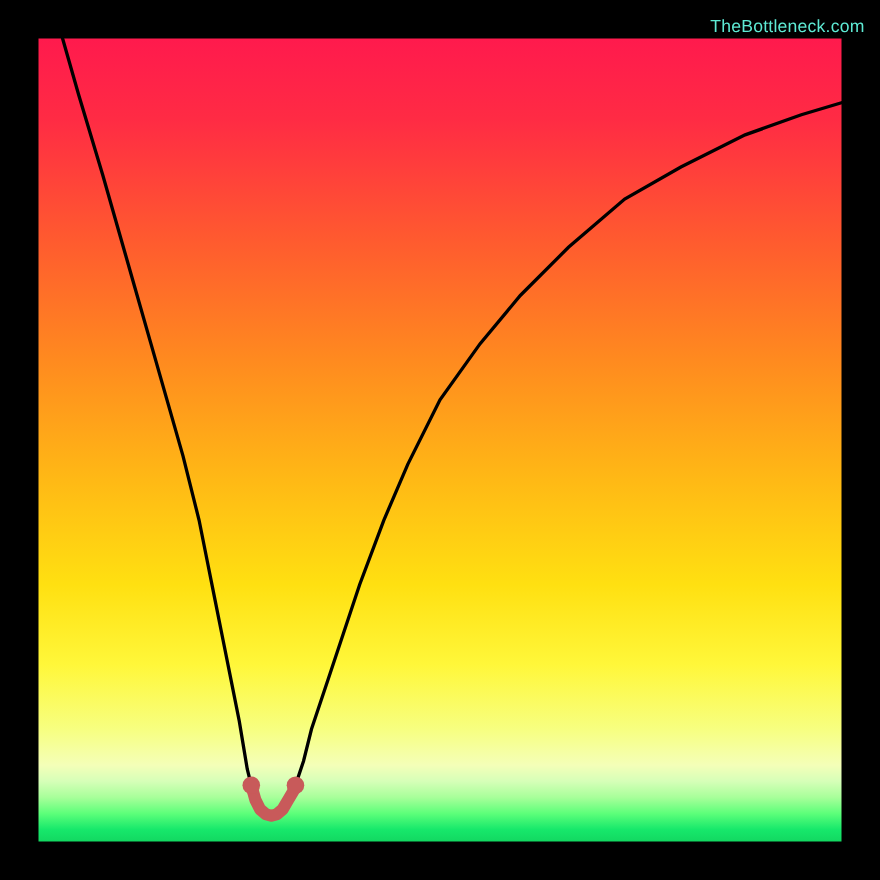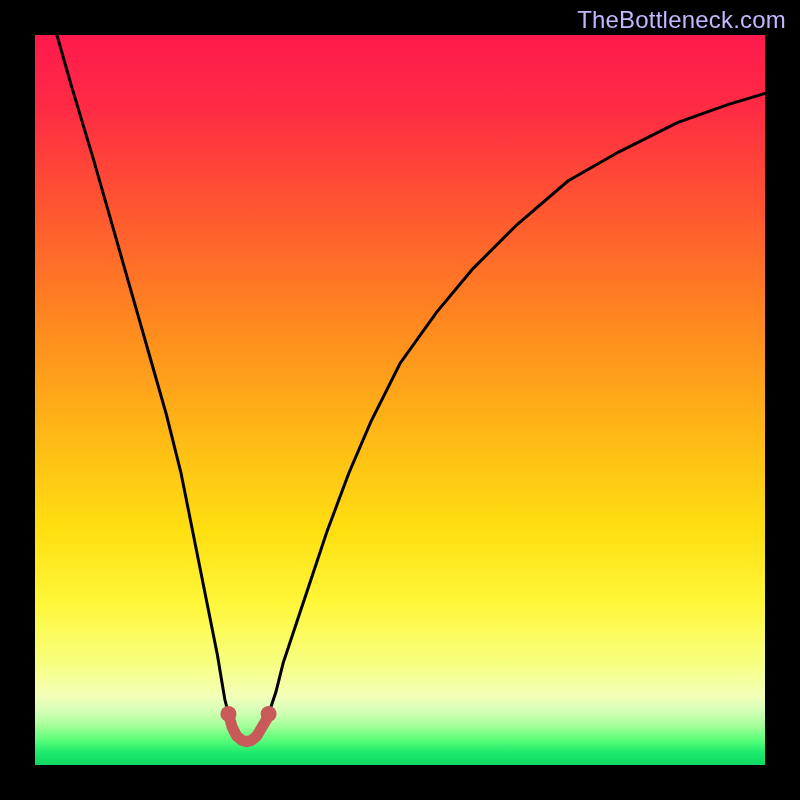--- a/index.html
+++ b/index.html
@@ -12,24 +12,24 @@
     font-family: Arial, Helvetica, sans-serif;
   }
   .stage {
     position: relative;
     width: 800px;
     height: 800px;
     background: #000;
   }
   .watermark {
     position: absolute;
-    top: 6px;
+    top: 16px;
     right: 14px;
-    color: #c4b5fd;
-    font-size: 24px;
+    color: #5eead4;
+    font-size: 16px;
     letter-spacing: 0.2px;
     z-index: 30;
   }
   svg.plot {
     position: absolute;
     left: 0;
     top: 0;
     width: 800px;
     height: 800px;
     z-index: 10;

